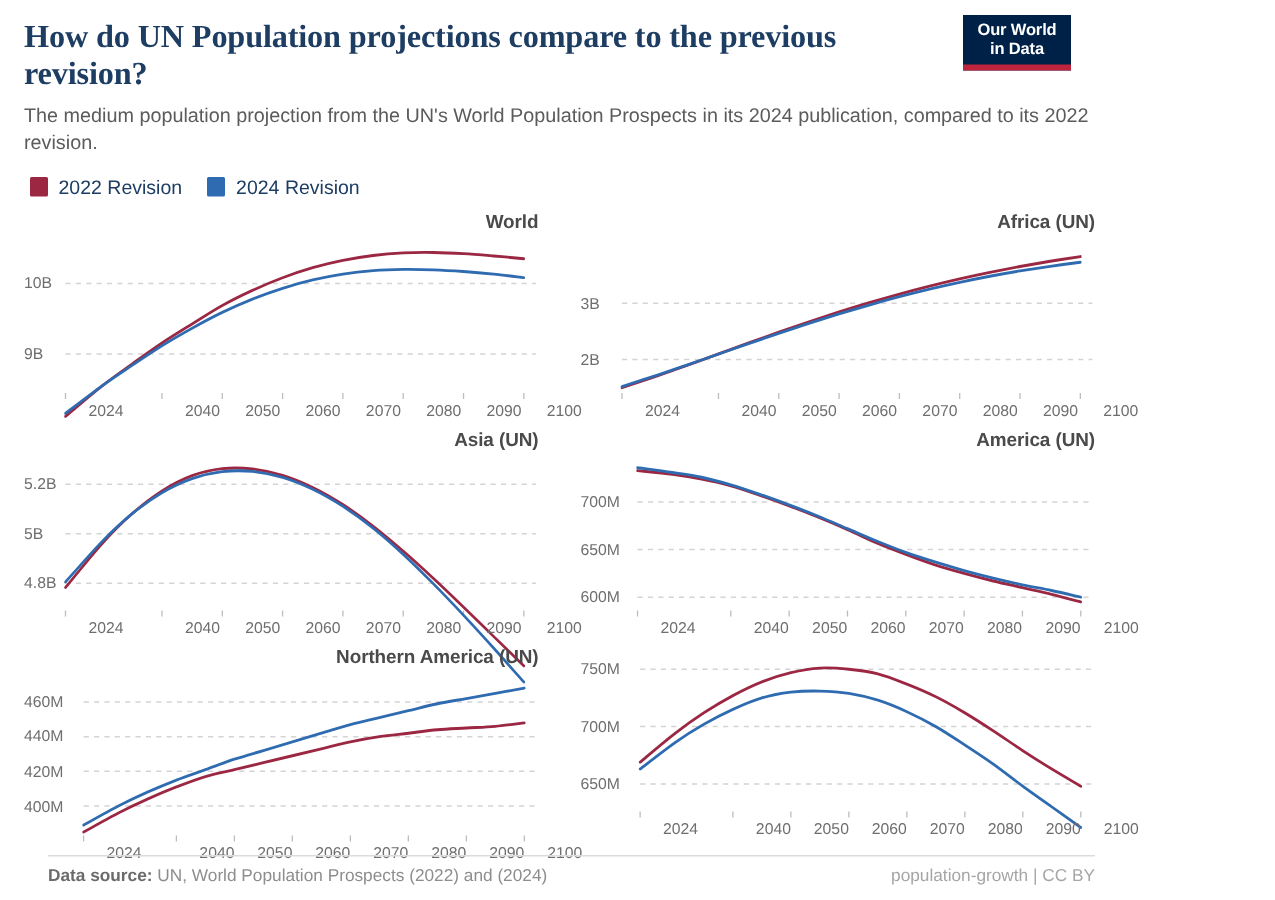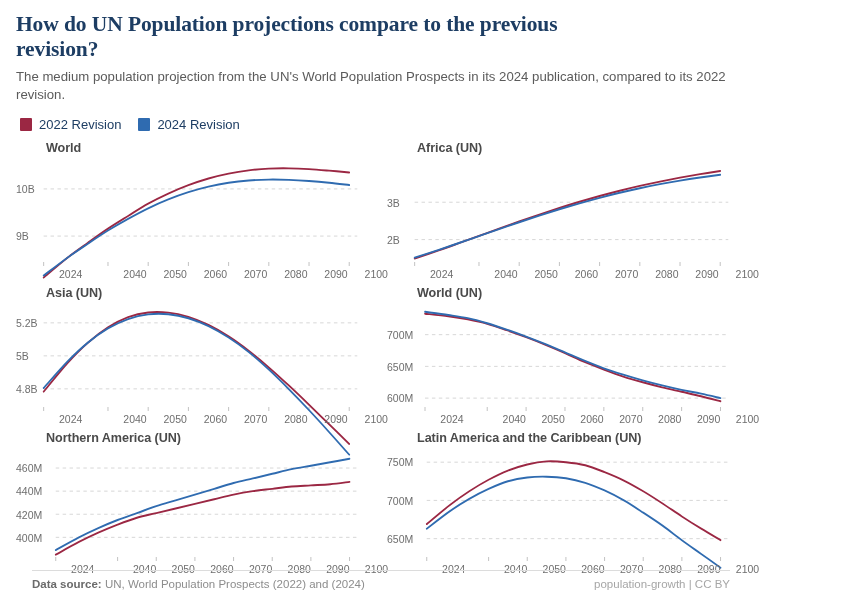--- a/index.html
+++ b/index.html
@@ -42,21 +42,21 @@
   
   .grid{
     position:relative;margin-top:9px;
     display:grid;grid-template-columns:1fr 1fr;
     column-gap:28px;row-gap:0px;
   }
   .panel{position:relative;height:145px;}
   .panel.tall{height:150px;}
   .panel-title{
     font-size:12.6px;font-weight:700;color:#4a4a4a;
-    margin:0 0 2px 0;padding-left:30px;letter-spacing:-0.05px;
+    margin:0 0 2px 0;padding-left:30px;letter-spacing:-0.05px;text-align:right;
   }
   .plot{position:relative;width:100%;height:calc(100% - 18px);}
   .plot svg{display:block;width:100%;height:100%;overflow:visible;}
 
   .ylabel{
     position:absolute;font-size:10.5px;color:#6e6e6e;
     text-align:left;transform:translateY(-50%);
     white-space:nowrap;
   }
   .xlabel{
@@ -75,20 +75,24 @@
   .footer .right{color:#a6a6a6;}
 </style>
 </head>
 <body>
 
 <div class="page">
 
   <div class="header">
     <h1 class="title">How do UN Population projections compare to the previous revision?</h1>
     <p class="subtitle">The medium population projection from the UN's World Population Prospects in its 2024 publication, compared to its 2022 revision.</p>
+    <div class="logo">
+      <span>Our World</span>
+      <span>in Data</span>
+    </div>
   </div>
 
   <div class="legend" id="legend">
       <div class="legend-item">
         <span class="swatch" style="background: rgb(155, 39, 67);"></span>
         <span class="legend-label">2022 Revision</span>
       </div>
       <div class="legend-item">
         <span class="swatch" style="background: rgb(47, 107, 176);"></span>
         <span class="legend-label">2024 Revision</span>
@@ -179,21 +183,21 @@
           <div class="xlabel" style="left: 26.8165%; top: 87.4016%;">2040</div>
           <div class="xlabel" style="left: 38.539%; top: 87.4016%;">2050</div>
           <div class="xlabel" style="left: 50.2616%; top: 87.4016%;">2060</div>
           <div class="xlabel" style="left: 61.9841%; top: 87.4016%;">2070</div>
           <div class="xlabel" style="left: 73.7066%; top: 87.4016%;">2080</div>
           <div class="xlabel" style="left: 85.4292%; top: 87.4016%;">2090</div>
           <div class="xlabel" style="left: 97.1517%; top: 87.4016%;">2100</div>
         </div>
       </div>
       <div class="panel">
-        <div class="panel-title">World (UN)</div>
+        <div class="panel-title">America (UN)</div>
         <div class="plot">
           <svg viewBox="0 0 397 127" preserveAspectRatio="none">
             <line x1="44" x2="395" y1="96.11538461538461" y2="96.11538461538461" stroke="#d4d4d4" stroke-width="1" stroke-dasharray="4 4"></line>
             <line x1="44" x2="395" y1="64.38461538461539" y2="64.38461538461539" stroke="#d4d4d4" stroke-width="1" stroke-dasharray="4 4"></line>
             <line x1="44" x2="395" y1="32.65384615384616" y2="32.65384615384616" stroke="#d4d4d4" stroke-width="1" stroke-dasharray="4 4"></line>
             <line x1="44" x2="44" y1="105" y2="109" stroke="#bdbdbd" stroke-width="1"></line>
             <line x1="116" x2="116" y1="105" y2="109" stroke="#bdbdbd" stroke-width="1"></line>
             <line x1="161" x2="161" y1="105" y2="109" stroke="#bdbdbd" stroke-width="1"></line>
             <line x1="206" x2="206" y1="105" y2="109" stroke="#bdbdbd" stroke-width="1"></line>
             <line x1="251" x2="251" y1="105" y2="109" stroke="#bdbdbd" stroke-width="1"></line>
@@ -243,21 +247,20 @@
           <div class="xlabel" style="left: 29.6196%; top: 87.8788%;">2040</div>
           <div class="xlabel" style="left: 40.89%; top: 87.8788%;">2050</div>
           <div class="xlabel" style="left: 52.1604%; top: 87.8788%;">2060</div>
           <div class="xlabel" style="left: 63.4309%; top: 87.8788%;">2070</div>
           <div class="xlabel" style="left: 74.7013%; top: 87.8788%;">2080</div>
           <div class="xlabel" style="left: 85.9717%; top: 87.8788%;">2090</div>
           <div class="xlabel" style="left: 97.2421%; top: 87.8788%;">2100</div>
         </div>
       </div>
       <div class="panel tall">
-        <div class="panel-title">Latin America and the Caribbean (UN)</div>
         <div class="plot">
           <svg viewBox="0 0 397 132" preserveAspectRatio="none">
             <line x1="46" x2="395" y1="91.6470588235294" y2="91.6470588235294" stroke="#d4d4d4" stroke-width="1" stroke-dasharray="4 4"></line>
             <line x1="46" x2="395" y1="53.411764705882355" y2="53.411764705882355" stroke="#d4d4d4" stroke-width="1" stroke-dasharray="4 4"></line>
             <line x1="46" x2="395" y1="15.17647058823529" y2="15.17647058823529" stroke="#d4d4d4" stroke-width="1" stroke-dasharray="4 4"></line>
             <line x1="46" x2="46" y1="110" y2="114" stroke="#bdbdbd" stroke-width="1"></line>
             <line x1="117.58974358974359" x2="117.58974358974359" y1="110" y2="114" stroke="#bdbdbd" stroke-width="1"></line>
             <line x1="162.33333333333331" x2="162.33333333333331" y1="110" y2="114" stroke="#bdbdbd" stroke-width="1"></line>
             <line x1="207.0769230769231" x2="207.0769230769231" y1="110" y2="114" stroke="#bdbdbd" stroke-width="1"></line>
             <line x1="251.82051282051282" x2="251.82051282051282" y1="110" y2="114" stroke="#bdbdbd" stroke-width="1"></line>

